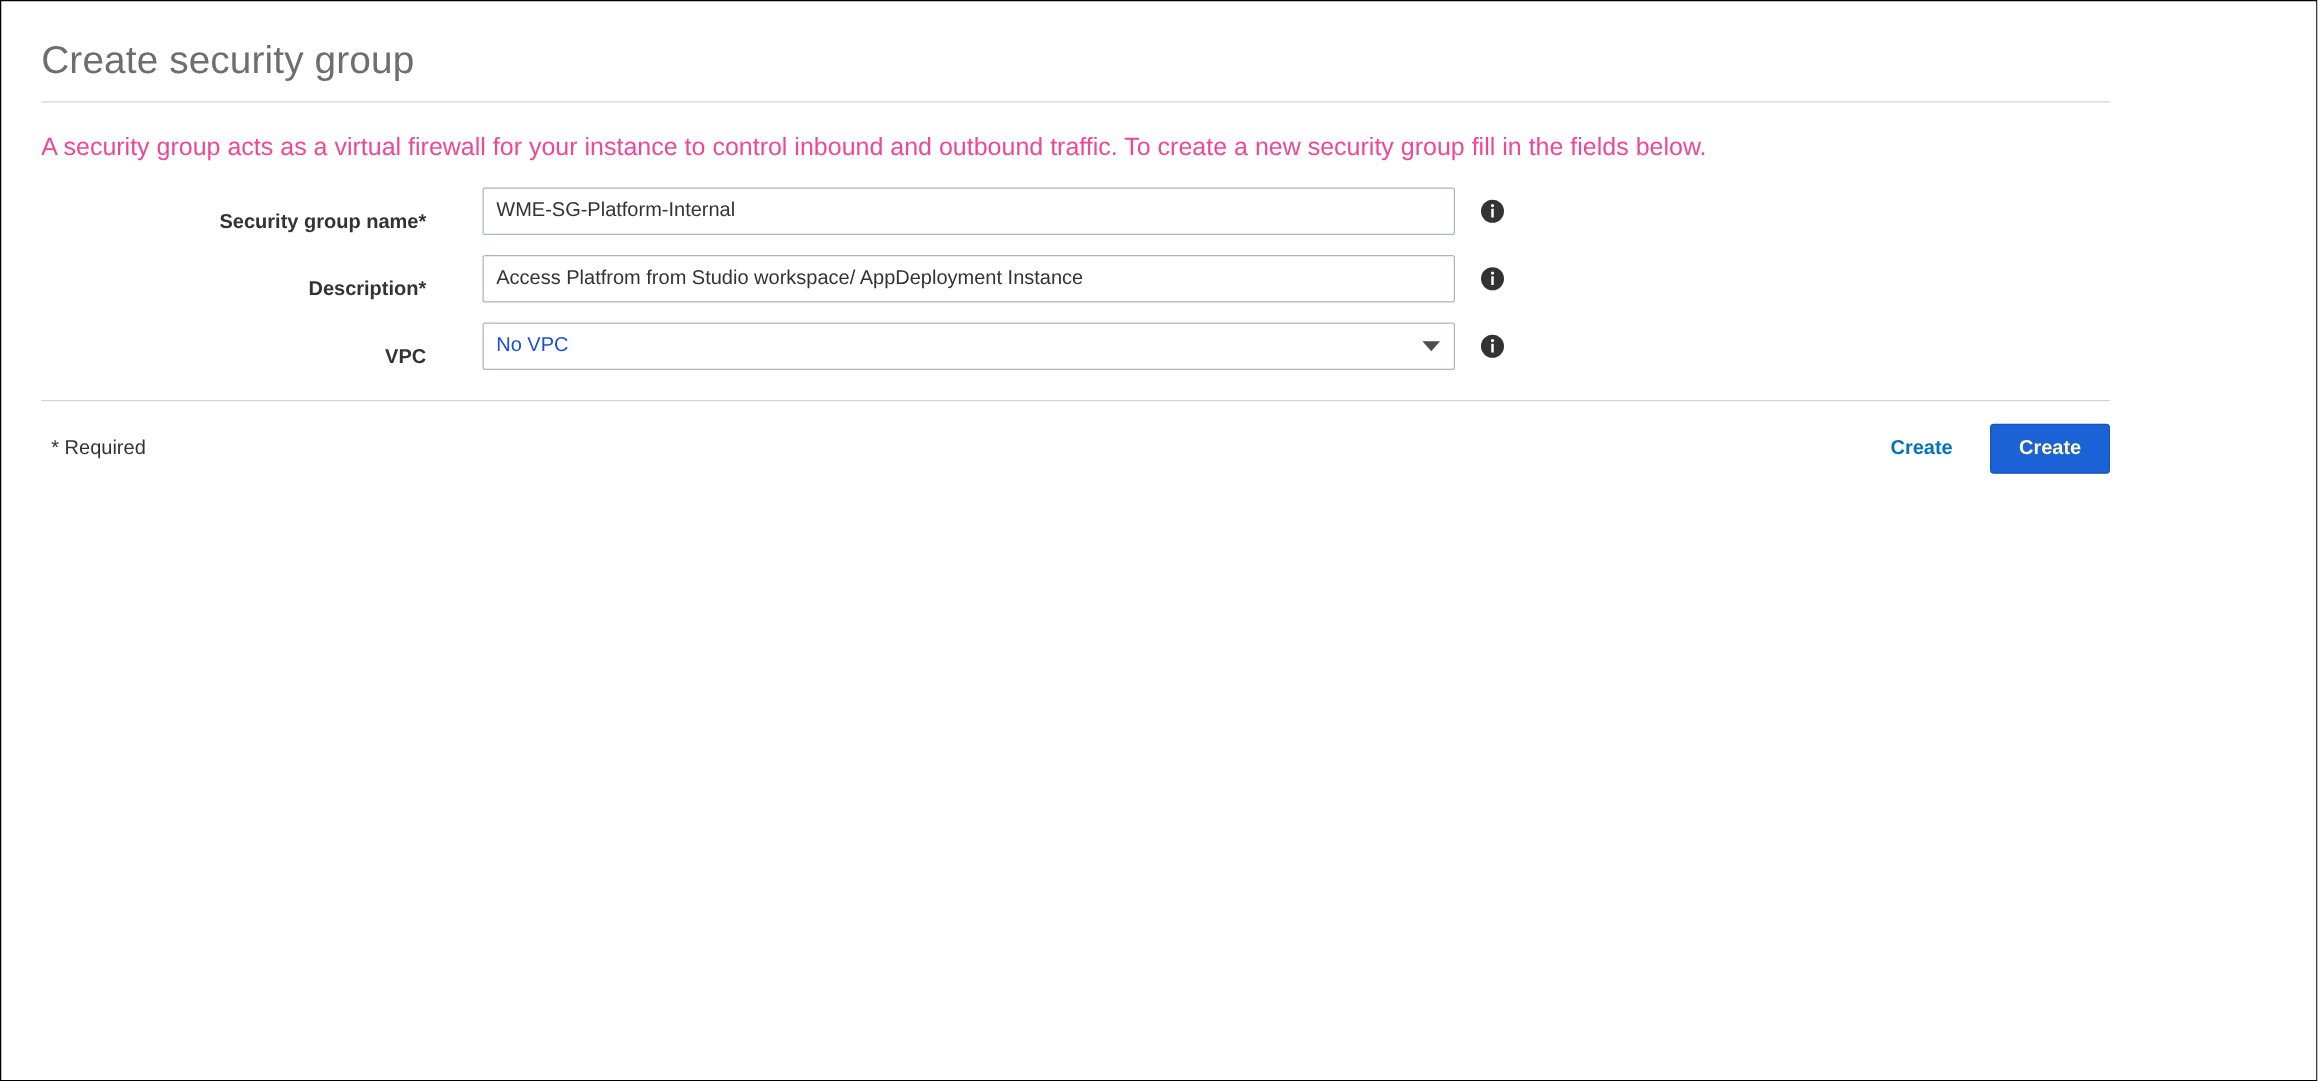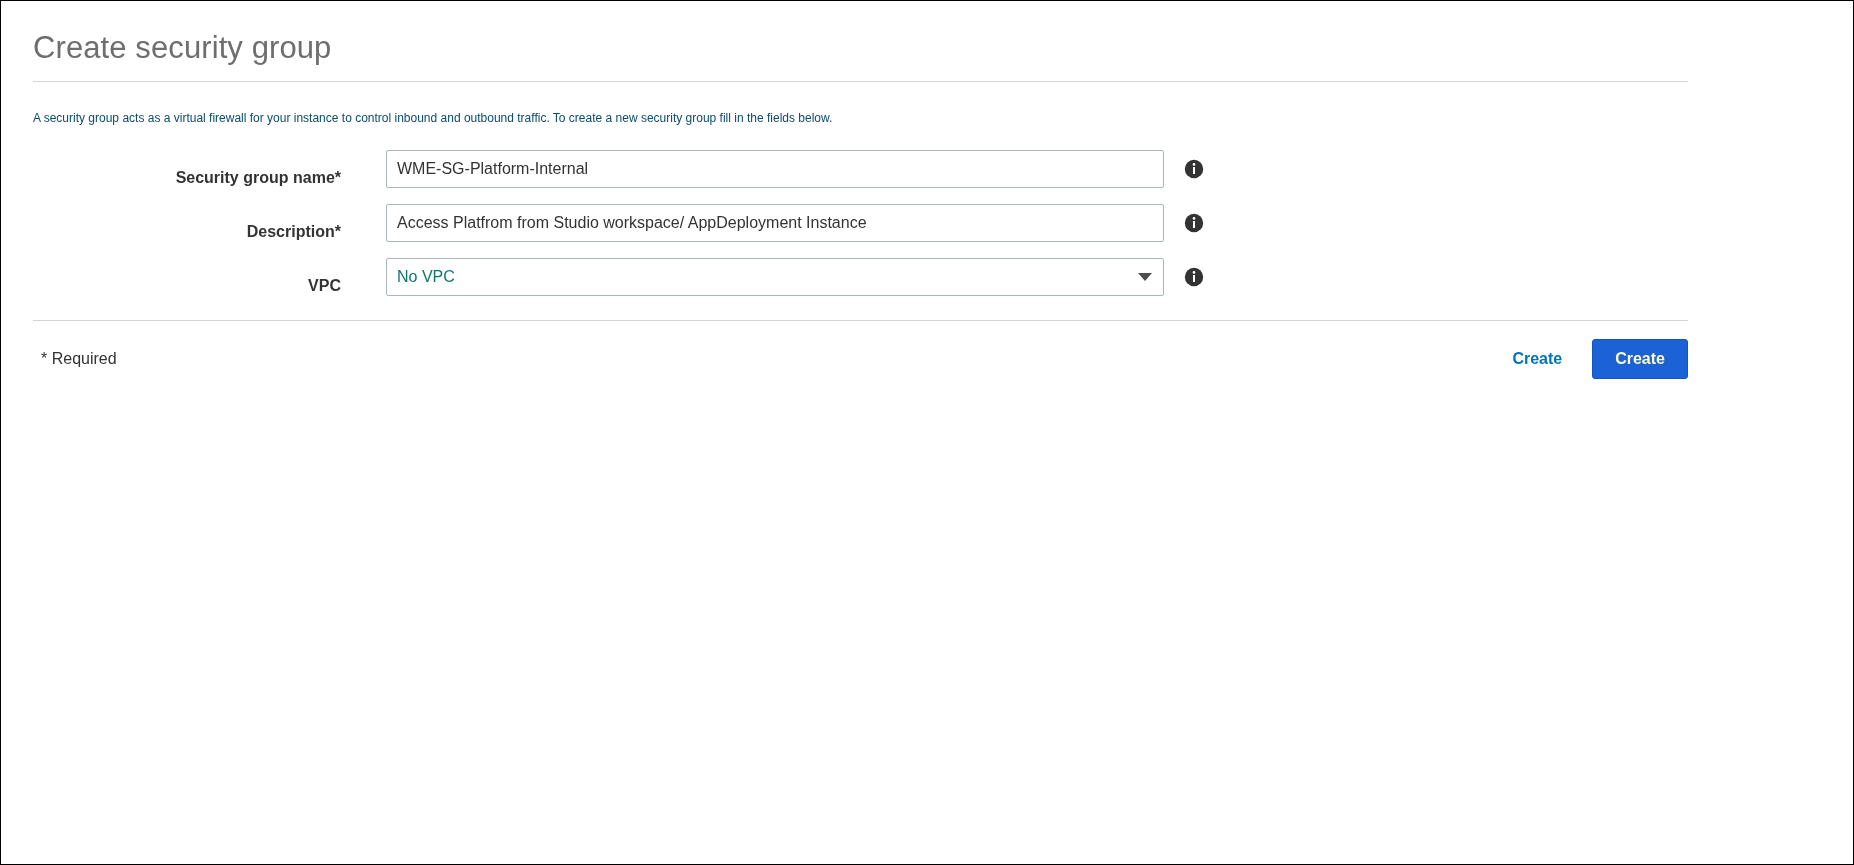--- a/index.html
+++ b/index.html
@@ -50,22 +50,22 @@
     line-height: 38px;
     letter-spacing: 0.1px;
   }
   .rule {
     border: 0;
     border-top: 1px solid #d5d5d5;
     margin: 0 0 0 0;
     width: 1655px;
   }
   .intro {
-    font-size: 12px;
-    color: #0c4a6e;
+    font-size: 20px;
+    color: #ec4899;
     margin: 26px 0 0 0;
     line-height: 20px;
   }
   
   .form {
     margin-top: 22px;
   }
   .form-row {
     display: flex;
     align-items: flex-end;
@@ -102,21 +102,21 @@
     position: relative;
     width: 778px;
     height: 38px;
   }
   .select-box {
     width: 778px;
     height: 38px;
     padding: 6px 30px 6px 10px;
     font-size: 16px;
     font-family: "Liberation Sans", sans-serif;
-    color: #0f766e;
+    color: #1d4ed8;
     border: 1px solid #aab7b8;
     border-radius: 2px;
     background: #ffffff;
     display: flex;
     align-items: center;
     cursor: pointer;
   }
   .caret {
     position: absolute;
     right: 12px;

